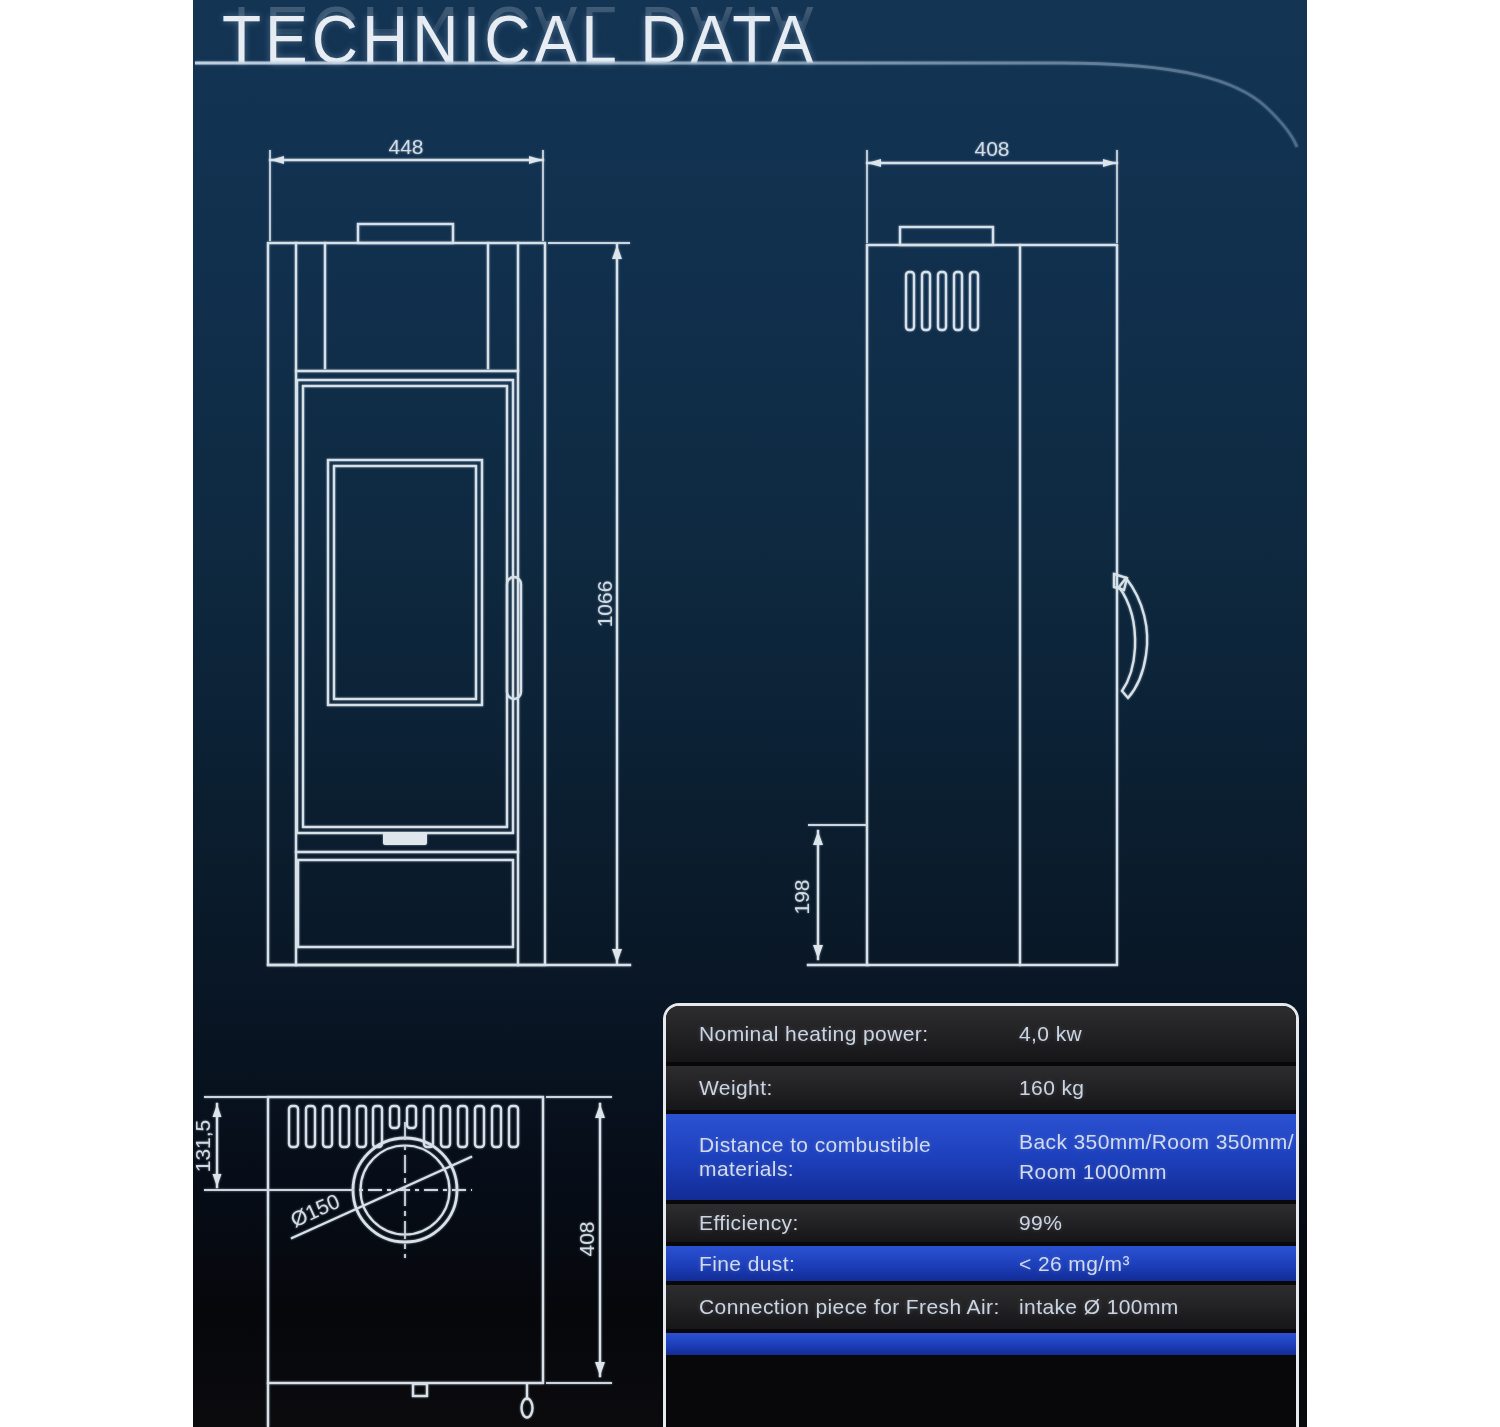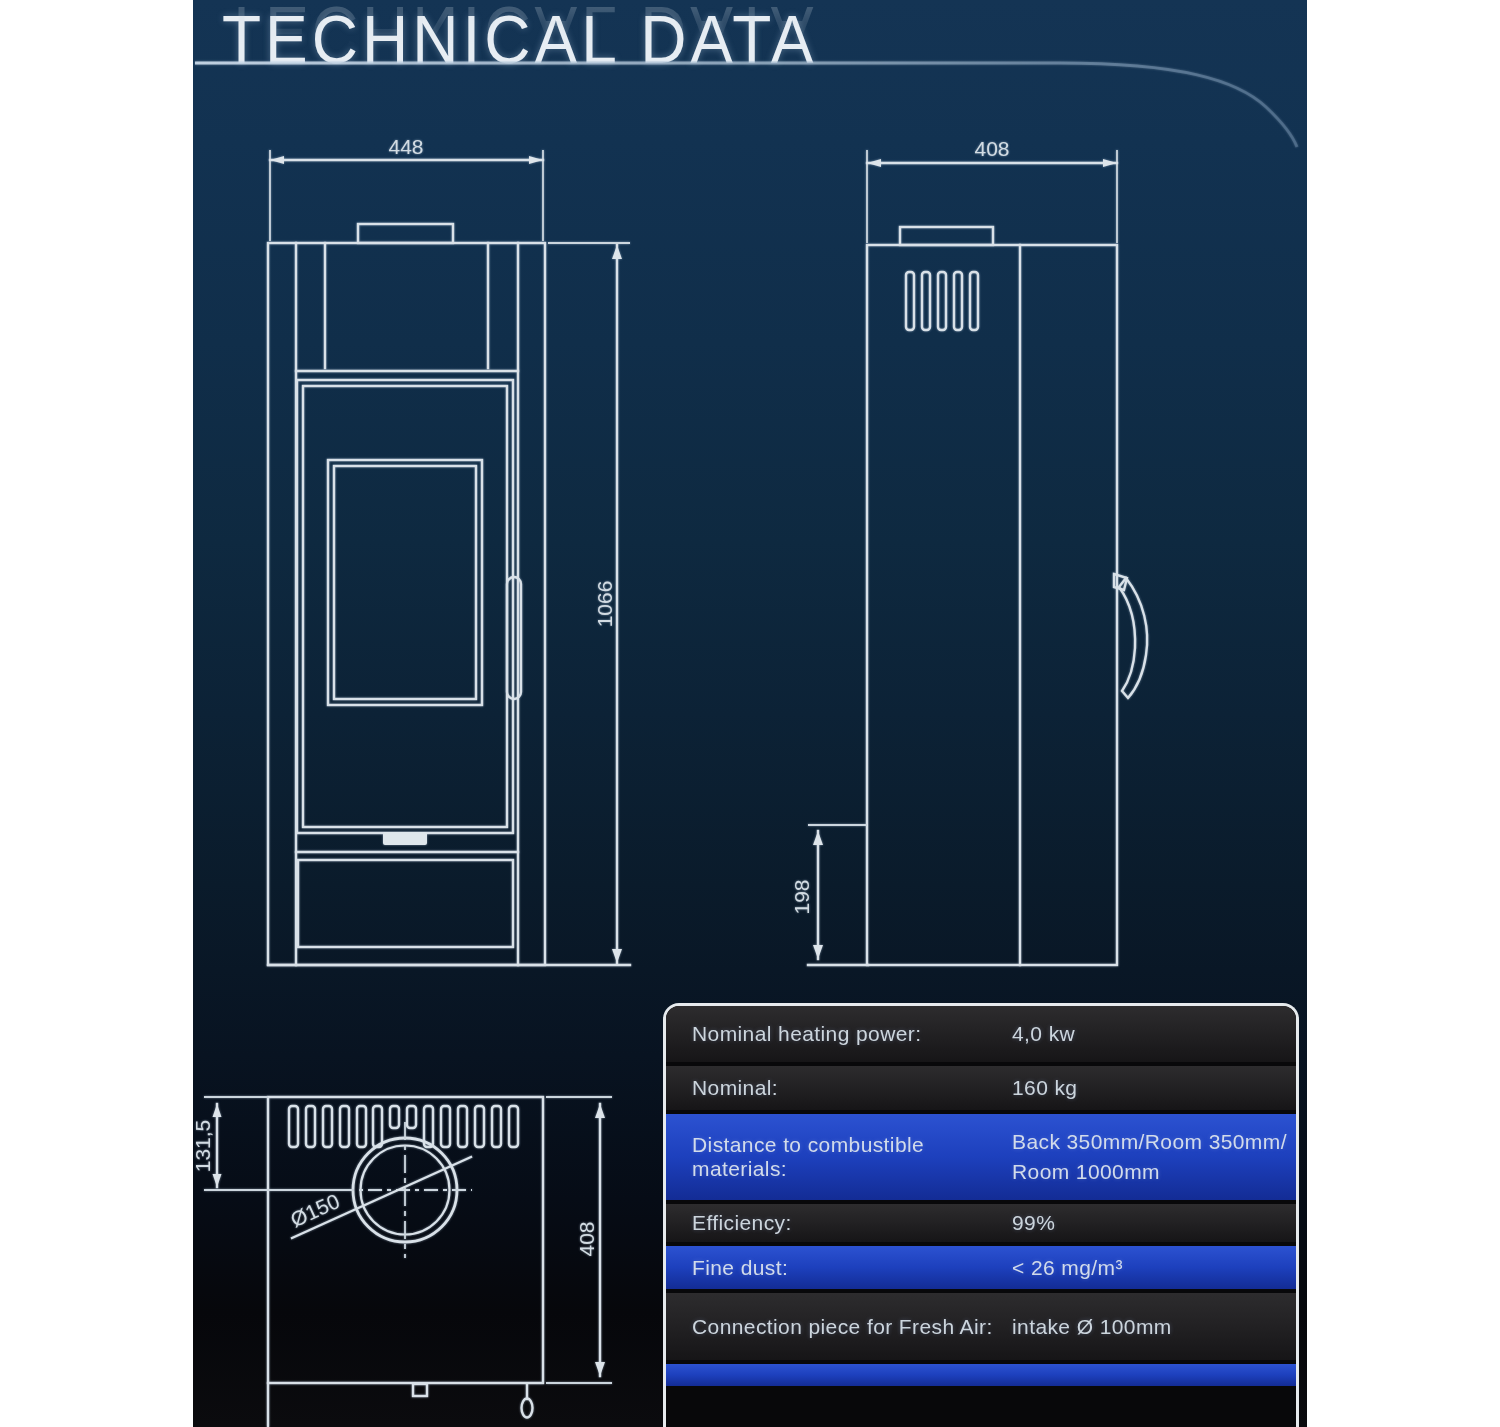--- a/index.html
+++ b/index.html
@@ -36,26 +36,26 @@
   .thin{stroke:#ccd6de;stroke-width:1.8;fill:none;}
   .arrow{fill:#dde4ea;stroke:none;}
   .fillbar{fill:#dfe7ec;stroke:none;}
   text.dim{font-family:"Liberation Sans",sans-serif;font-size:21px;fill:#d3dce3;}
   
   .spec-table{
     position:absolute;left:663px;top:1003px;width:636px;height:424px;
     box-sizing:border-box;border:3px solid #e6eaed;border-bottom:none;
     border-radius:16px 16px 0 0;background:#08080a;overflow:hidden;
   }
-  .spec-row{display:flex;align-items:center;margin-top:4px;}
+  .spec-row{display:flex;align-items:center;margin-top:4px;padding-left:7px;}
   .spec-row.first{margin-top:0;}
   .row-dark{background:linear-gradient(180deg,#2d2c2e 0%,#232224 45%,#161517 100%);}
   .row-blue{background:linear-gradient(180deg,#2c52d1 0%,#1d40bd 50%,#132c95 100%);}
   .r1{height:56px}.r2{height:50px}.r3{height:44px}.r4{height:86px}
-  .r5{height:38px}.r6{height:43px}.r7{height:67px}.r8{height:22px}
+  .r5{height:38px}.r6{height:35px}.r7{height:44px}.r8{height:22px}
   .cell{color:#ccd5dd;font-size:21px;letter-spacing:.4px;
         text-shadow:0 0 4px rgba(170,195,255,.28);}
   .cell.label{flex:0 0 346px;padding-left:26px;box-sizing:border-box;}
   .cell.value{flex:1;}
   .row-blue .cell{color:#d2dbea;}
   .two-line{line-height:30px;}
 </style>
 </head>
 <body>
 
@@ -187,21 +187,21 @@
     <line class="ln" x1="268" y1="1383" x2="268" y2="1427"></line>
   </g>
 </svg>
 
 <div class="spec-table">
   <div class="spec-row row-dark first r1">
     <div class="cell label">Nominal heating power:</div>
     <div class="cell value">4,0 kw</div>
   </div>
   <div class="spec-row row-dark r3">
-    <div class="cell label">Nominal:</div>
+    <div class="cell label">Weight:</div>
     <div class="cell value">160 kg</div>
   </div>
   <div class="spec-row row-blue r4">
     <div class="cell label">Distance to combustible materials:</div>
     <div class="cell value two-line">
       <div>Back 350mm/Room 350mm/</div>
       <div>Room 1000mm</div>
     </div>
   </div>
   <div class="spec-row row-dark r5">

